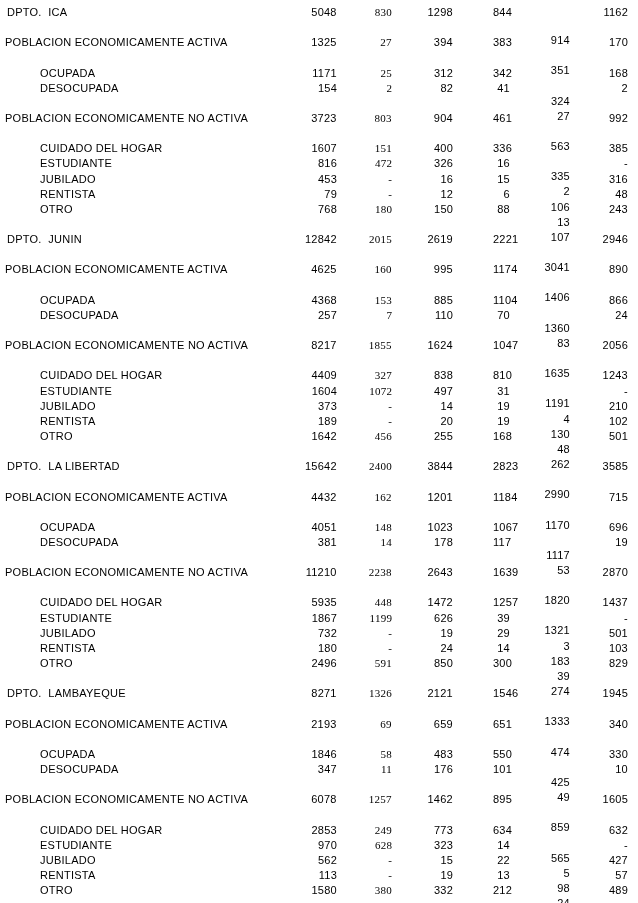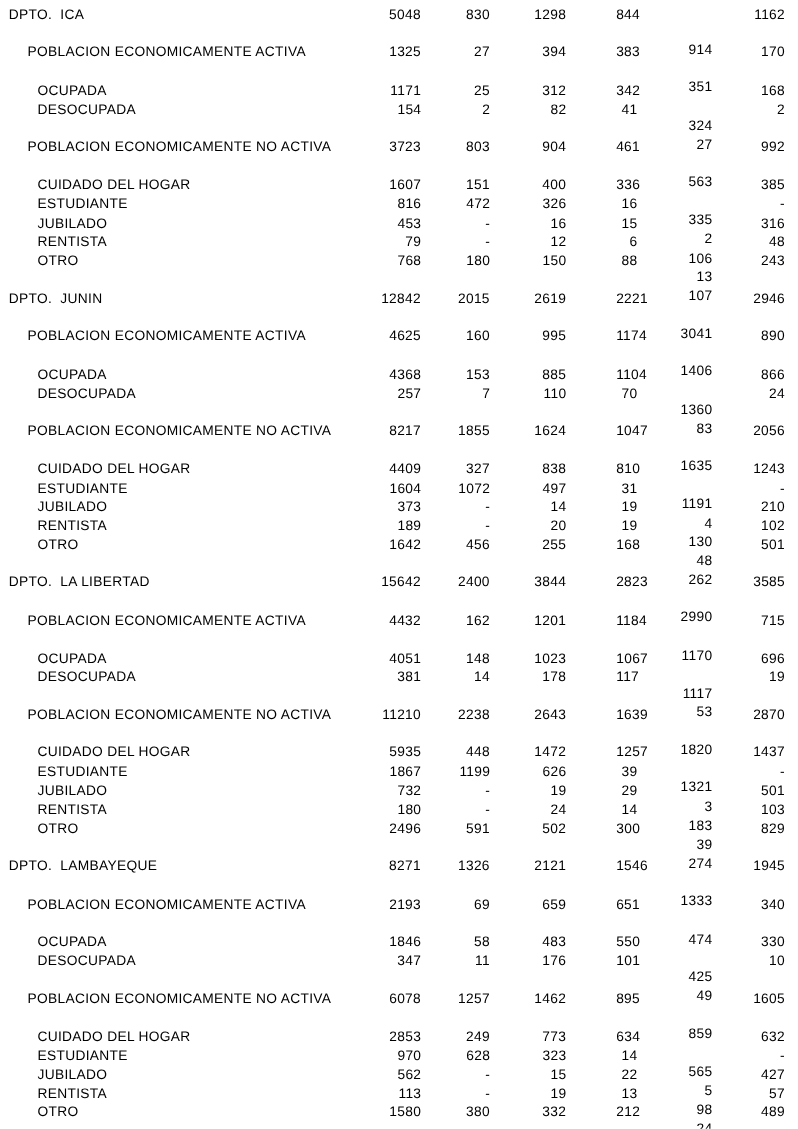--- a/index.html
+++ b/index.html
@@ -31,27 +31,27 @@
     height: var(--line);
     line-height: var(--line);
     white-space: pre;
   }
   .row.gap1 { margin-top: var(--line); }
   .lbl {
     width: 290px;
     overflow: hidden;
   }
   .indent-0 .lbl { padding-left: 7px; }
-  .indent-1 .lbl { padding-left: 22px; }
-  .indent-2 .lbl { padding-left: 30px; }
+  .indent-1 .lbl { padding-left: 5px; }
+  .indent-2 .lbl { padding-left: 40px; }
   .val {
     text-align: right;
   }
   .col0 { width: 52px; text-align: right; }
-  .col1 { width: 56px; }
+  .col1 { width: 56px; font-family: Liberation Serif, serif; }
   .col2 { width: 62px; }
   .col3 { width: 57px; padding-left: 40px; }
   .col4 { width: 61px; margin-top: 28px; }
   .col5 { width: 59px; }
 </style>
 </head>
 <body>
 
 <div class="page">
   <div id="population-table">
@@ -77,21 +77,21 @@
       <div class="row indent-2"><div class="lbl">OTRO</div><div class="val col0">1642</div><div class="val col1">456</div><div class="val col2">255</div><div class="val col3">168</div><div class="val col4">262</div><div class="val col5">501</div></div>
       <div class="row indent-0 gap1"><div class="lbl">DPTO.  LA LIBERTAD</div><div class="val col0">15642</div><div class="val col1">2400</div><div class="val col2">3844</div><div class="val col3">2823</div><div class="val col4">2990</div><div class="val col5">3585</div></div>
       <div class="row indent-1 gap1"><div class="lbl">POBLACION ECONOMICAMENTE ACTIVA</div><div class="val col0">4432</div><div class="val col1">162</div><div class="val col2">1201</div><div class="val col3">1184</div><div class="val col4">1170</div><div class="val col5">715</div></div>
       <div class="row indent-2 gap1"><div class="lbl">OCUPADA</div><div class="val col0">4051</div><div class="val col1">148</div><div class="val col2">1023</div><div class="val col3">1067</div><div class="val col4">1117</div><div class="val col5">696</div></div>
       <div class="row indent-2"><div class="lbl">DESOCUPADA</div><div class="val col0">381</div><div class="val col1">14</div><div class="val col2">178</div><div class="val col3">117</div><div class="val col4">53</div><div class="val col5">19</div></div>
       <div class="row indent-1 gap1"><div class="lbl">POBLACION ECONOMICAMENTE NO ACTIVA</div><div class="val col0">11210</div><div class="val col1">2238</div><div class="val col2">2643</div><div class="val col3">1639</div><div class="val col4">1820</div><div class="val col5">2870</div></div>
       <div class="row indent-2 gap1"><div class="lbl">CUIDADO DEL HOGAR</div><div class="val col0">5935</div><div class="val col1">448</div><div class="val col2">1472</div><div class="val col3">1257</div><div class="val col4">1321</div><div class="val col5">1437</div></div>
       <div class="row indent-2"><div class="lbl">ESTUDIANTE</div><div class="val col0">1867</div><div class="val col1">1199</div><div class="val col2">626</div><div class="val col3">39</div><div class="val col4">3</div><div class="val col5">-</div></div>
       <div class="row indent-2"><div class="lbl">JUBILADO</div><div class="val col0">732</div><div class="val col1">-</div><div class="val col2">19</div><div class="val col3">29</div><div class="val col4">183</div><div class="val col5">501</div></div>
       <div class="row indent-2"><div class="lbl">RENTISTA</div><div class="val col0">180</div><div class="val col1">-</div><div class="val col2">24</div><div class="val col3">14</div><div class="val col4">39</div><div class="val col5">103</div></div>
-      <div class="row indent-2"><div class="lbl">OTRO</div><div class="val col0">2496</div><div class="val col1">591</div><div class="val col2">502</div><div class="val col3">300</div><div class="val col4">274</div><div class="val col5">829</div></div>
+      <div class="row indent-2"><div class="lbl">OTRO</div><div class="val col0">2496</div><div class="val col1">591</div><div class="val col2">850</div><div class="val col3">300</div><div class="val col4">274</div><div class="val col5">829</div></div>
       <div class="row indent-0 gap1"><div class="lbl">DPTO.  LAMBAYEQUE</div><div class="val col0">8271</div><div class="val col1">1326</div><div class="val col2">2121</div><div class="val col3">1546</div><div class="val col4">1333</div><div class="val col5">1945</div></div>
       <div class="row indent-1 gap1"><div class="lbl">POBLACION ECONOMICAMENTE ACTIVA</div><div class="val col0">2193</div><div class="val col1">69</div><div class="val col2">659</div><div class="val col3">651</div><div class="val col4">474</div><div class="val col5">340</div></div>
       <div class="row indent-2 gap1"><div class="lbl">OCUPADA</div><div class="val col0">1846</div><div class="val col1">58</div><div class="val col2">483</div><div class="val col3">550</div><div class="val col4">425</div><div class="val col5">330</div></div>
       <div class="row indent-2"><div class="lbl">DESOCUPADA</div><div class="val col0">347</div><div class="val col1">11</div><div class="val col2">176</div><div class="val col3">101</div><div class="val col4">49</div><div class="val col5">10</div></div>
       <div class="row indent-1 gap1"><div class="lbl">POBLACION ECONOMICAMENTE NO ACTIVA</div><div class="val col0">6078</div><div class="val col1">1257</div><div class="val col2">1462</div><div class="val col3">895</div><div class="val col4">859</div><div class="val col5">1605</div></div>
       <div class="row indent-2 gap1"><div class="lbl">CUIDADO DEL HOGAR</div><div class="val col0">2853</div><div class="val col1">249</div><div class="val col2">773</div><div class="val col3">634</div><div class="val col4">565</div><div class="val col5">632</div></div>
       <div class="row indent-2"><div class="lbl">ESTUDIANTE</div><div class="val col0">970</div><div class="val col1">628</div><div class="val col2">323</div><div class="val col3">14</div><div class="val col4">5</div><div class="val col5">-</div></div>
       <div class="row indent-2"><div class="lbl">JUBILADO</div><div class="val col0">562</div><div class="val col1">-</div><div class="val col2">15</div><div class="val col3">22</div><div class="val col4">98</div><div class="val col5">427</div></div>
       <div class="row indent-2"><div class="lbl">RENTISTA</div><div class="val col0">113</div><div class="val col1">-</div><div class="val col2">19</div><div class="val col3">13</div><div class="val col4">24</div><div class="val col5">57</div></div>
       <div class="row indent-2"><div class="lbl">OTRO</div><div class="val col0">1580</div><div class="val col1">380</div><div class="val col2">332</div><div class="val col3">212</div><div class="val col4">167</div><div class="val col5">489</div></div>

